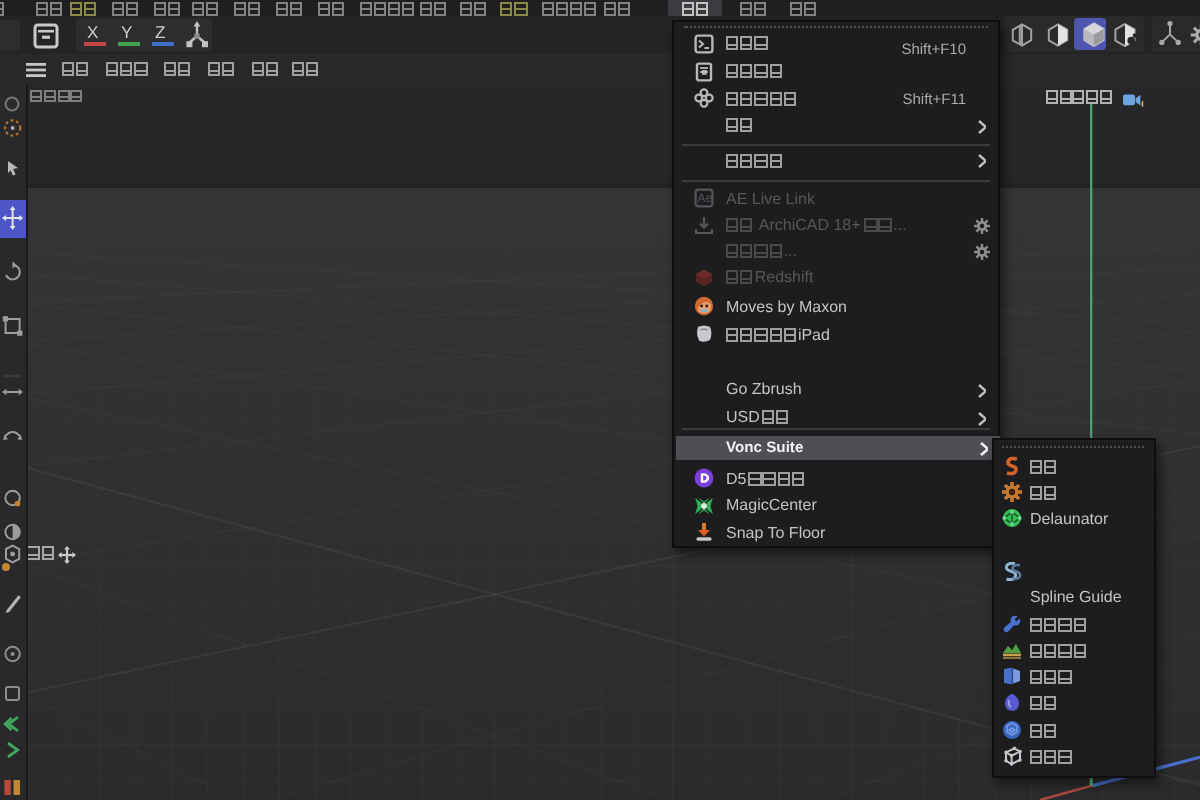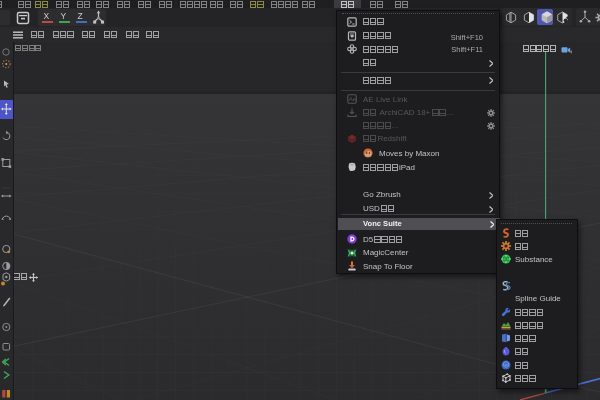--- a/index.html
+++ b/index.html
@@ -275,21 +275,21 @@
 </div>
 <div class="abs" style="left:336px;top:10px;width:164px;height:264px;background:#1d1d1f;border:1px solid #0e0e10;box-shadow:2px 3px 5px rgba(0,0,0,.5)">
 <span class="abs" style="left:5px;top:1.5px;width:152px;height:0;border-top:1.3px dotted #4e4e51"></span>
 <div class="abs" style="left:0;top:4.3px;width:162px;height:13px">
         <svg class="abs" style="left:10px;top:1.5px" width="10" height="10" viewBox="0 0 10 10">
           <rect x="0.8" y="0.8" width="8.4" height="8.4" rx="1.2" fill="none" stroke="#b8b8ba" stroke-width="1.2"></rect>
           <path d="M2.5 3.2 L4.5 5 L2.5 6.8" fill="none" stroke="#b8b8ba" stroke-width="1"></path>
           <line x1="5.2" y1="7" x2="7.5" y2="7" stroke="#b8b8ba" stroke-width="1"></line>
         </svg>
         <span class="abs" style="left:26px;top:3px;color:#c4c4c6"><i class="z" style="width:6.3px;height:7.0px;margin-right:0.9px"></i><i class="z" style="width:6.3px;height:7.0px;margin-right:0.9px"></i><i class="z" style="width:6.3px;height:7.0px;margin-right:0.9px"></i></span>
-        <span class="abs" style="right:16px;top:19px;color:#aaaaac;font-size:7.5px;line-height:7px">Shift+F10</span>
+        <span class="abs" style="right:16px;top:6px;color:#aaaaac;font-size:7.5px;line-height:7px">Shift+F10</span>
       </div>
 <div class="abs" style="left:0;top:18.0px;width:162px;height:13px">
         <svg class="abs" style="left:10px;top:1.5px" width="10" height="10" viewBox="0 0 10 10">
           <rect x="1.5" y="0.8" width="7" height="8.4" rx="1" fill="none" stroke="#b8b8ba" stroke-width="1.2"></rect>
           <line x1="3" y1="3" x2="7" y2="3" stroke="#b8b8ba" stroke-width="0.9"></line>
           <line x1="3" y1="5" x2="7" y2="5" stroke="#b8b8ba" stroke-width="0.9"></line>
           <rect x="4" y="4" width="2.4" height="2.4" fill="#b8b8ba"></rect>
         </svg>
         <span class="abs" style="left:26px;top:3px;color:#c4c4c6"><i class="z" style="width:6.3px;height:7.0px;margin-right:0.9px"></i><i class="z" style="width:6.3px;height:7.0px;margin-right:0.9px"></i><i class="z" style="width:6.3px;height:7.0px;margin-right:0.9px"></i><i class="z" style="width:6.3px;height:7.0px;margin-right:0.9px"></i></span>
       </div>
@@ -356,21 +356,21 @@
           <circle cx="4" cy="4" r="1.1" fill="#1d1d1f"></circle>
         </svg>
       </div>
 <div class="abs" style="left:0;top:121.3px;width:162px;height:13px">
         <svg class="abs" style="left:10px;top:1.5px" width="10" height="10" viewBox="0 0 10 10">
           <path d="M5 0.8 L9 3 L9 7 L5 9.2 L1 7 L1 3 Z" fill="#5a2422"></path>
           <path d="M5 0.8 L9 3 L5 5.2 L1 3 Z" fill="#6e2d2a"></path>
         </svg>
         <span class="abs" style="left:26px;top:3px;color:#57575a"><i class="z" style="width:6.3px;height:7px;margin-right:0.9px"></i><i class="z" style="width:6.3px;height:7px;margin-right:0.9px"></i><span class="lat">Redshift</span></span>
       </div>
-<div class="abs" style="left:16px;top:135.5px;width:162px;height:13px">
+<div class="abs" style="left:0;top:135.5px;width:162px;height:13px">
         <svg class="abs" style="left:10px;top:1.5px" width="10" height="10" viewBox="0 0 10 10">
           <circle cx="5" cy="5" r="4.6" fill="#d06a30"></circle>
           <path d="M2 6 Q5 1.2 8.6 4.2 L8.2 7.5 Q5 9.8 2.2 7.8 Z" fill="#e8a070"></path>
           <circle cx="3.8" cy="5" r="0.7" fill="#2a1a12"></circle>
           <circle cx="6.4" cy="5" r="0.7" fill="#2a1a12"></circle>
           <path d="M3.6 7 Q5 8 6.6 7" stroke="#7ab2d8" stroke-width="1.2" fill="none"></path>
         </svg>
         <span class="abs lat" style="left:26px;top:3px;color:#c4c4c6">Moves by Maxon</span>
       </div>
 <div class="abs" style="left:0;top:149.5px;width:162px;height:13px">
@@ -454,21 +454,21 @@
           <circle cx="5" cy="5" r="4.5" fill="#2fbf55"></circle>
           <g stroke="#1a5c28" stroke-width="0.8" fill="none">
             <path d="M1 5 L5 2 L9 5 L5 8 Z"></path>
             <line x1="5" y1="2" x2="5" y2="8"></line>
           </g>
           <circle cx="5" cy="2" r="1" fill="#6fd88a"></circle>
           <circle cx="1.2" cy="5" r="1" fill="#6fd88a"></circle>
           <circle cx="8.8" cy="5" r="1" fill="#6fd88a"></circle>
           <circle cx="5" cy="8" r="1" fill="#6fd88a"></circle>
         </svg>
-        <span class="abs lat" style="left:18px;top:3px;color:#c4c4c6">Substance</span>
+        <span class="abs lat" style="left:18px;top:3px;color:#c4c4c6">Delaunator</span>
       </div>
 <div class="abs" style="left:0;top:60.0px;width:79px;height:13px">
         <svg class="abs" style="left:3.5px;top:1px" width="10" height="10" viewBox="0 0 10 10">
           <path d="M6.5 0.8 Q2.5 0.2 2.2 2.4 Q2 4 4.5 4.6 Q7 5.2 6.8 6.9 Q6.5 9.3 2.2 8.6" fill="none" stroke="#8fb4cf" stroke-width="1.5"></path>
           <path d="M9 1.6 Q5.5 1.2 5.3 3 Q5.2 4.3 7.2 4.8 Q9.2 5.3 9 6.8 Q8.8 8.8 5.2 8.4" fill="none" stroke="#5a7a9a" stroke-width="1.3"></path>
         </svg>
         <span class="abs lat" style="left:18px;top:15px;color:#c4c4c6">Spline Guide</span>
       </div>
 <div class="abs" style="left:0;top:86.3px;width:79px;height:13px">
         <svg class="abs" style="left:3.5px;top:1px" width="10" height="10" viewBox="0 0 10 10">

